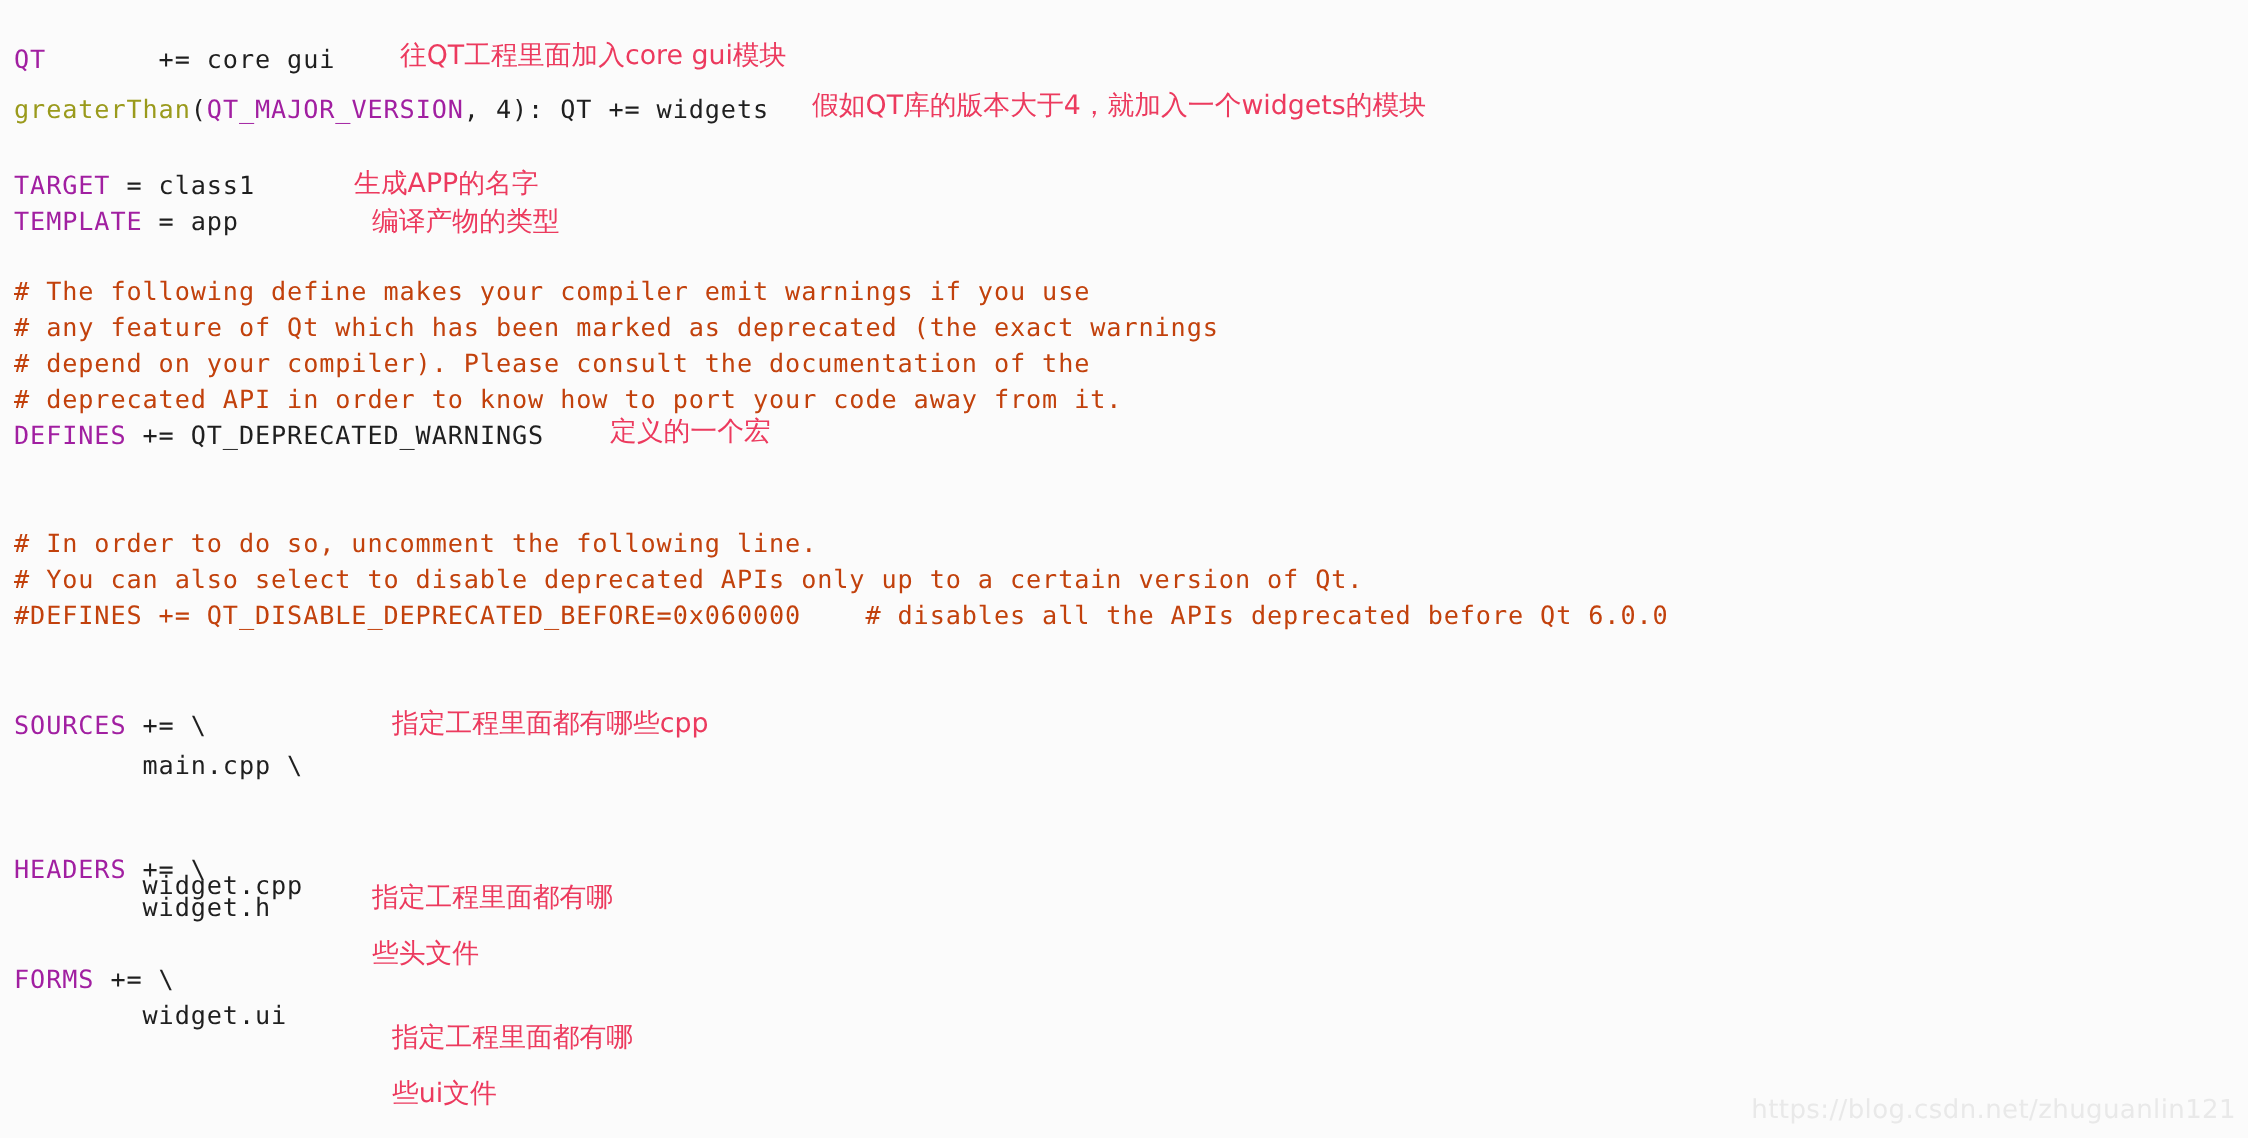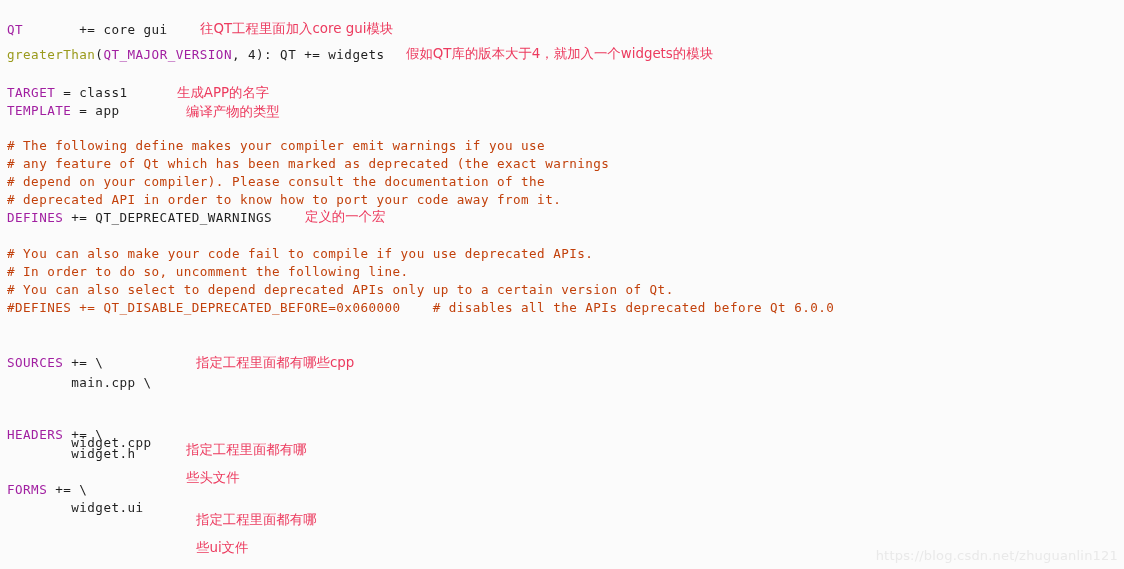--- a/index.html
+++ b/index.html
@@ -66,23 +66,22 @@
 <div id="code">
     <div class="line" style="top: 23px;"><span class="kw">QT</span><span class="plain">       += core gui</span></div>
     <div class="line" style="top: 48px;"><span class="fn">greaterThan</span><span class="plain">(</span><span class="kw">QT_MAJOR_VERSION</span><span class="plain">, 4): QT += widgets</span></div>
     <div class="line" style="top: 86px;"><span class="kw">TARGET</span><span class="plain"> = class1</span></div>
     <div class="line" style="top: 104px;"><span class="kw">TEMPLATE</span><span class="plain"> = app</span></div>
     <div class="line" style="top: 139px;"><span class="cm"># The following define makes your compiler emit warnings if you use</span></div>
     <div class="line" style="top: 157px;"><span class="cm"># any feature of Qt which has been marked as deprecated (the exact warnings</span></div>
     <div class="line" style="top: 175px;"><span class="cm"># depend on your compiler). Please consult the documentation of the</span></div>
     <div class="line" style="top: 193px;"><span class="cm"># deprecated API in order to know how to port your code away from it.</span></div>
     <div class="line" style="top: 211px;"><span class="kw">DEFINES</span><span class="plain"> += QT_DEPRECATED_WARNINGS</span></div>
-    <div class="line" style="top: 247px;"><span class="cm"># You can also make your code fail to compile if you use deprecated APIs.</span></div>
     <div class="line" style="top: 265px;"><span class="cm"># In order to do so, uncomment the following line.</span></div>
-    <div class="line" style="top: 283px;"><span class="cm"># You can also select to depend deprecated APIs only up to a certain version of Qt.</span></div>
+    <div class="line" style="top: 283px;"><span class="cm"># You can also select to disable deprecated APIs only up to a certain version of Qt.</span></div>
     <div class="line" style="top: 301px;"><span class="cm">#DEFINES += QT_DISABLE_DEPRECATED_BEFORE=0x060000    # disables all the APIs deprecated before Qt 6.0.0</span></div>
     <div class="line" style="top: 356px;"><span class="kw">SOURCES</span><span class="plain"> += \</span></div>
     <div class="line" style="top: 376px;"><span class="plain">        main.cpp \</span></div>
     <div class="line" style="top: 394px; margin-top: 42px;"><span class="plain">        widget.cpp</span></div>
     <div class="line" style="top: 428px;"><span class="kw">HEADERS</span><span class="plain"> += \</span></div>
     <div class="line" style="top: 447px;"><span class="plain">        widget.h</span></div>
     <div class="line" style="top: 483px;"><span class="kw">FORMS</span><span class="plain"> += \</span></div>
     <div class="line" style="top: 501px;"><span class="plain">        widget.ui</span></div>
   </div>
 

